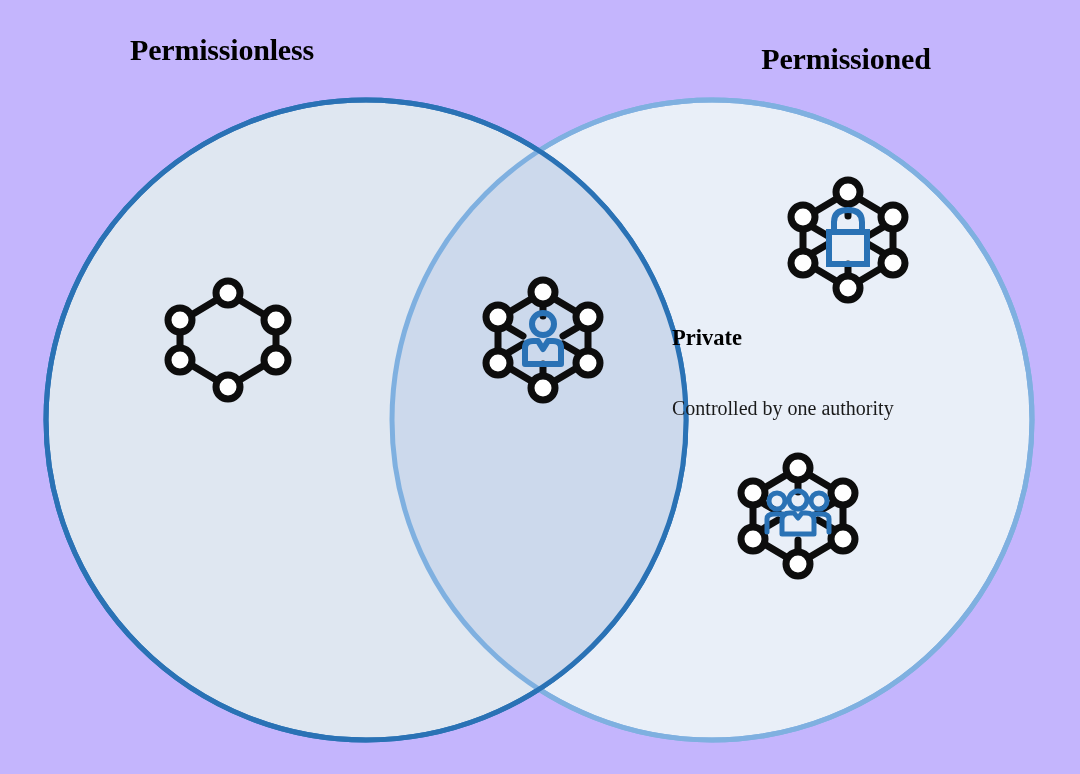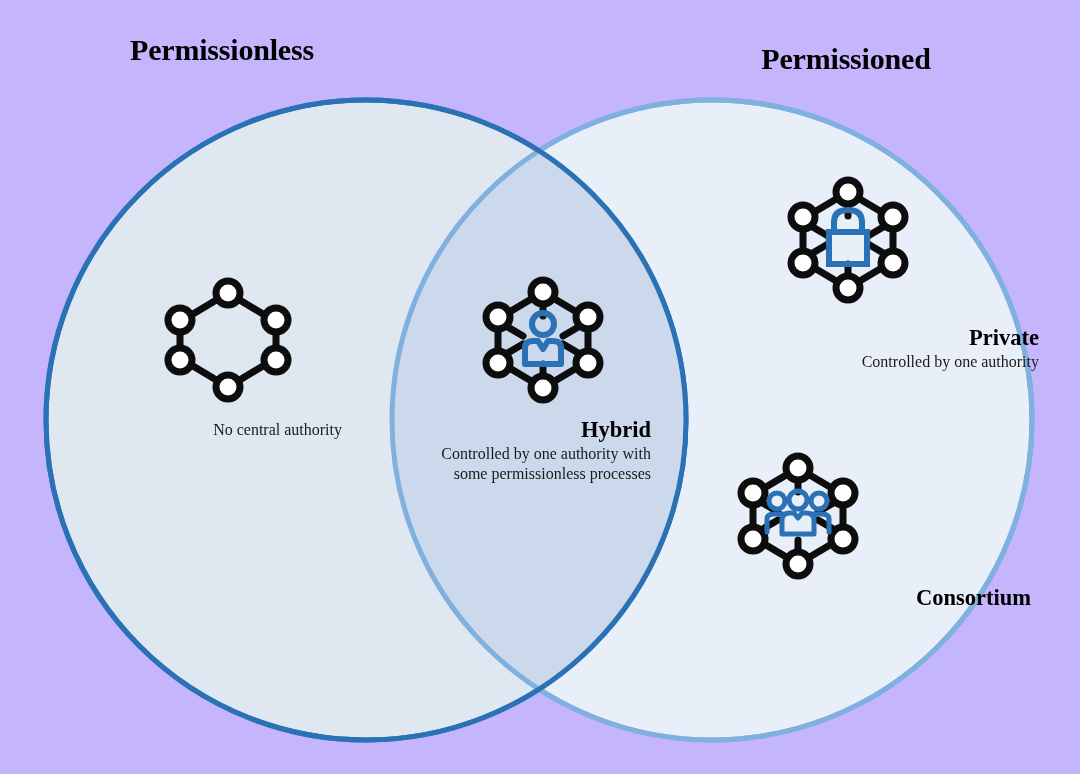--- a/index.html
+++ b/index.html
@@ -34,35 +34,36 @@
     color: #000000;
     letter-spacing: -0.2px;
     white-space: nowrap;
     text-align: center;
   }
   #title-permissionless { left: 92px;  top: 33px; width: 260px; }
   #title-permissioned   { left: 726px; top: 42px; width: 240px; }
 
   .label-block {
     position: absolute;
-    text-align: right;
+    text-align: left;
     color: #111111;
   }
   .label-title {
     font-weight: bold;
     font-size: 22.5px;
     line-height: 1.18;
     color: #000000;
     white-space: nowrap;
   }
   .label-desc {
-    font-size: 16px;
+    font-size: 20px;
     line-height: 1.26;
     color: #1a1a1a;
     font-weight: normal;
+    margin-top: 44px;
   }
 
   
   #label-public     { left: 92px;  top: 420px; width: 250px; }
   #label-hybrid     { left: 438px; top: 417px; width: 213px; }
   #label-private    { left: 672px; top: 325px; width: 367px; }
   #label-consortium { left: 676px; top: 585px; width: 355px; }
 
   .icon-wrap { position: absolute; }
   #icon-public     { left: 158px; top: 275px; width: 140px; height: 130px; }
@@ -209,30 +210,24 @@
         <circle cx="88" cy="53" r="8"></circle>
         <path d="M36 84 L36 71 Q36 66 43 66 L52 66"></path>
         <path d="M98 84 L98 71 Q98 66 91 66 L82 66"></path>
         <circle cx="67" cy="52" r="9"></circle>
         <path d="M51 86 L51 72 Q51 65 59 65 L63 65 L67 70 L71 65 L75 65 Q83 65 83 72 L83 86 Z"></path>
       </g>
     </svg>
   </div>
 
   <div class="label-block" id="label-public">
-    <div class="label-desc">No central authority</div>
-  </div>
-
-  <div class="label-block" id="label-hybrid">
-    <div class="label-title">Hybrid</div>
-    <div class="label-desc">Controlled by one authority with some permissionless processes</div>
-  </div>
+  </div>
+
 
   <div class="label-block" id="label-private">
     <div class="label-title">Private</div>
     <div class="label-desc">Controlled by one authority</div>
   </div>
 
   <div class="label-block" id="label-consortium">
-    <div class="label-title">Consortium</div>
   </div>
 
 </div>
 
 </body></html>

